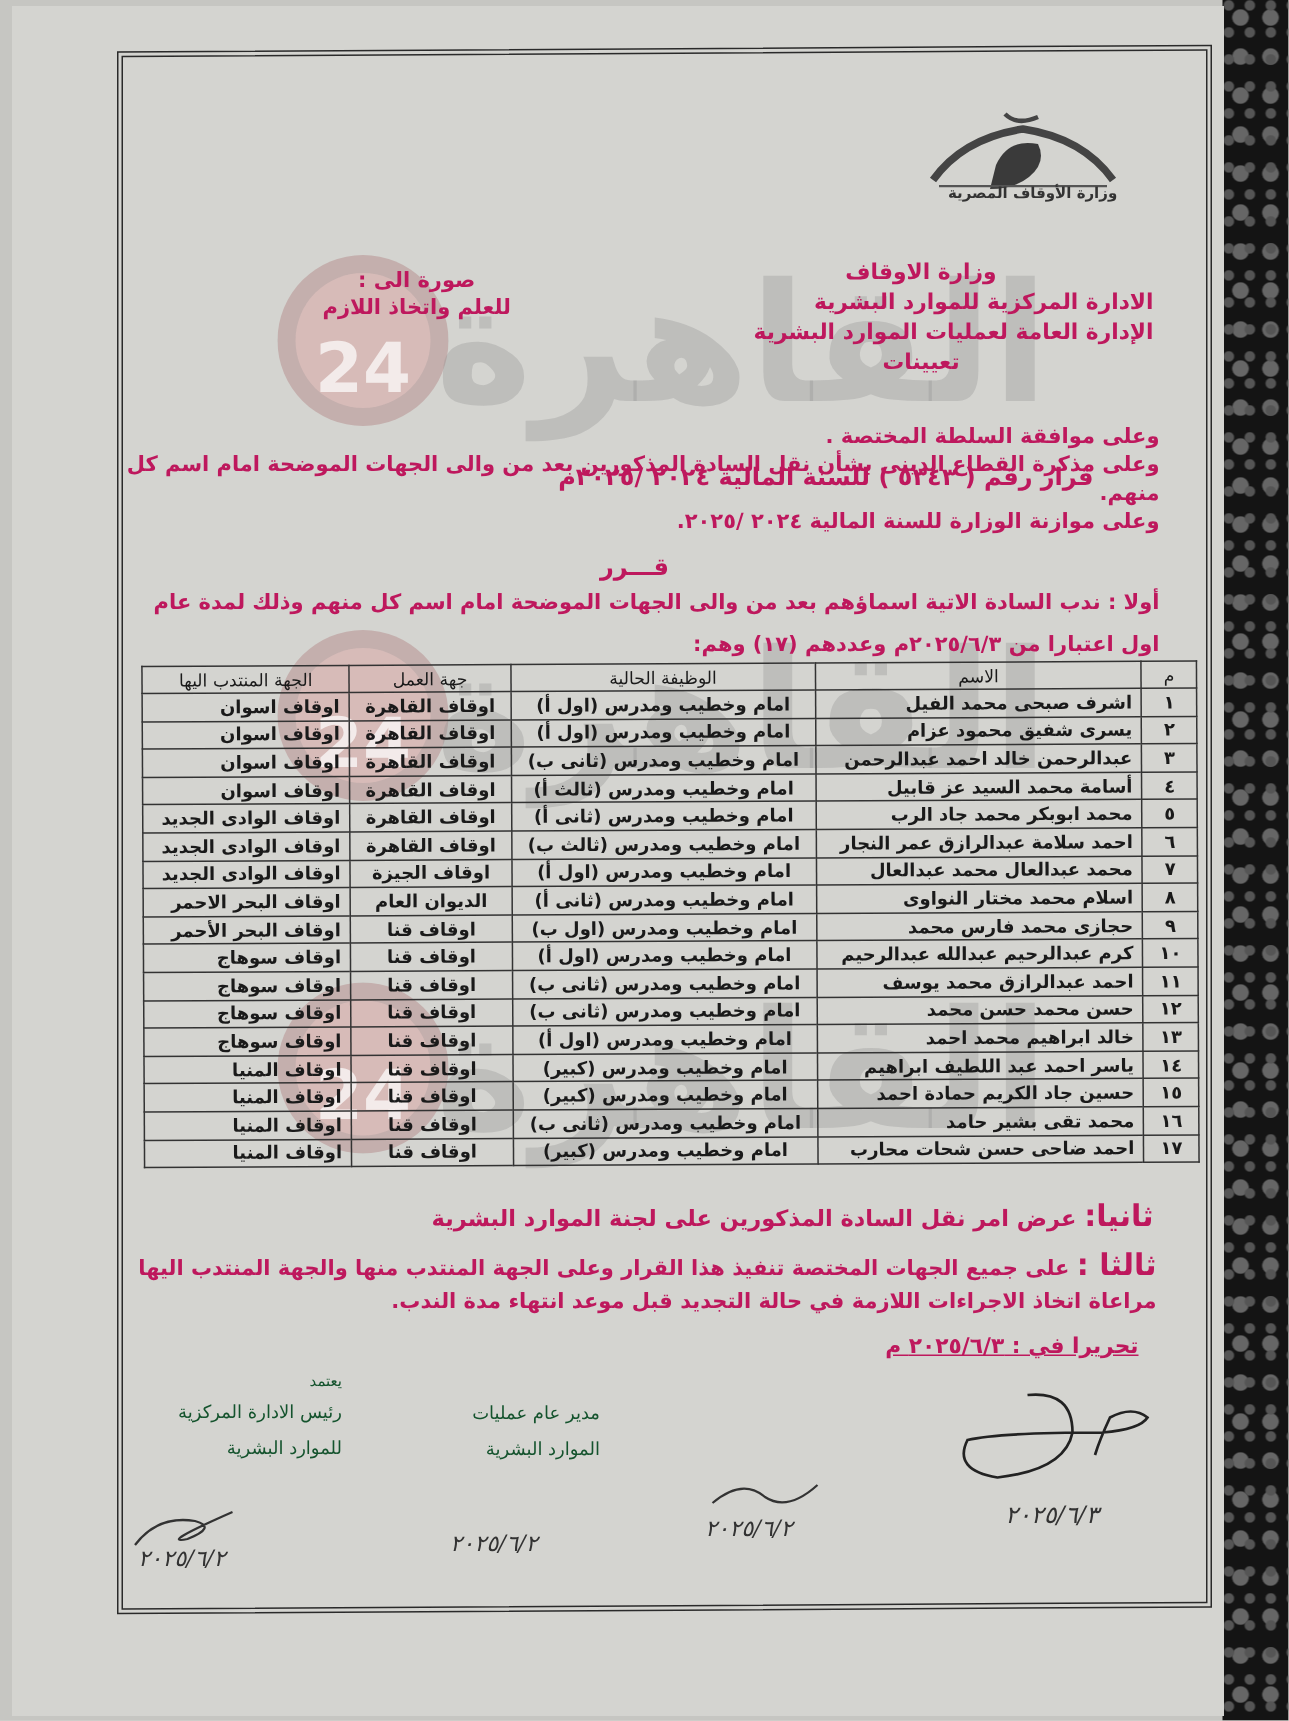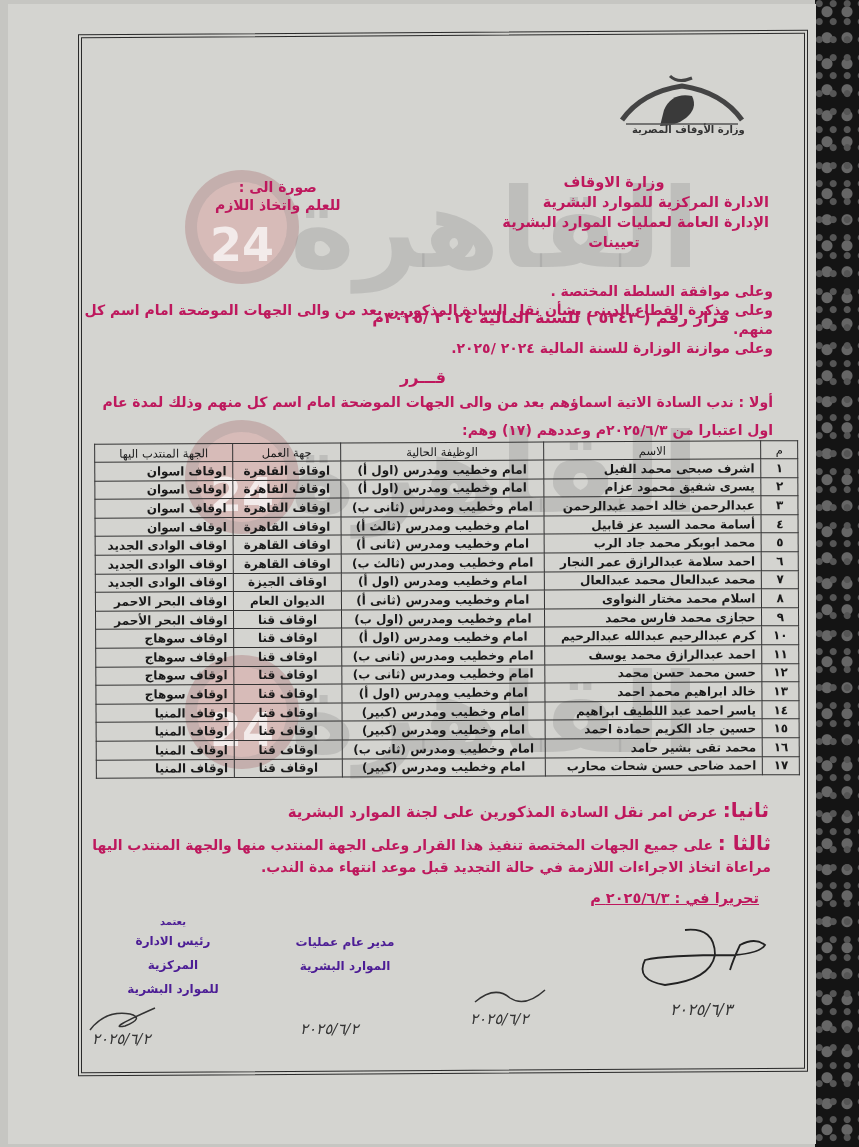--- a/index.html
+++ b/index.html
@@ -67,21 +67,21 @@
     table.main th { font-weight:normal; font-size:11.5px; text-align:center; height:17px; }
     .c-num { width:22px; text-align:center; }
     .c-name { width:175px; text-align:right; }
     .c-job { width:175px; text-align:center; }
     .c-work { width:90px; text-align:center; }
     .c-dest { width:110px; text-align:right; }
     .second { right:90px; top:798px; font-size:15px; font-weight:bold; }
     .second .lbl, .third .lbl { font-size:20px; font-weight:bold; }
     .third { right:88px; top:832px; width:700px; font-size:14px; line-height:22px; font-weight:bold; }
     .dated { right:100px; top:890px; font-size:14.5px; font-weight:bold; text-decoration:underline; }
-    .sig { position:absolute; direction:rtl; font-size:12px; font-weight:bold; color:#4c1d95; text-align:center; line-height:24px; }
+    .sig { position:absolute; direction:rtl; font-size:12px; font-weight:normal; color:#14532d; text-align:right; line-height:24px; }
     .handwriting { position:absolute; font-family:"DejaVu Serif", serif; color:#333; font-style:italic; }
   </style>
 </head>
 <body>
 
 <div class="desk-right"></div>
 
 <div class="paper">
   <div class="frame"></div>
 </div>

